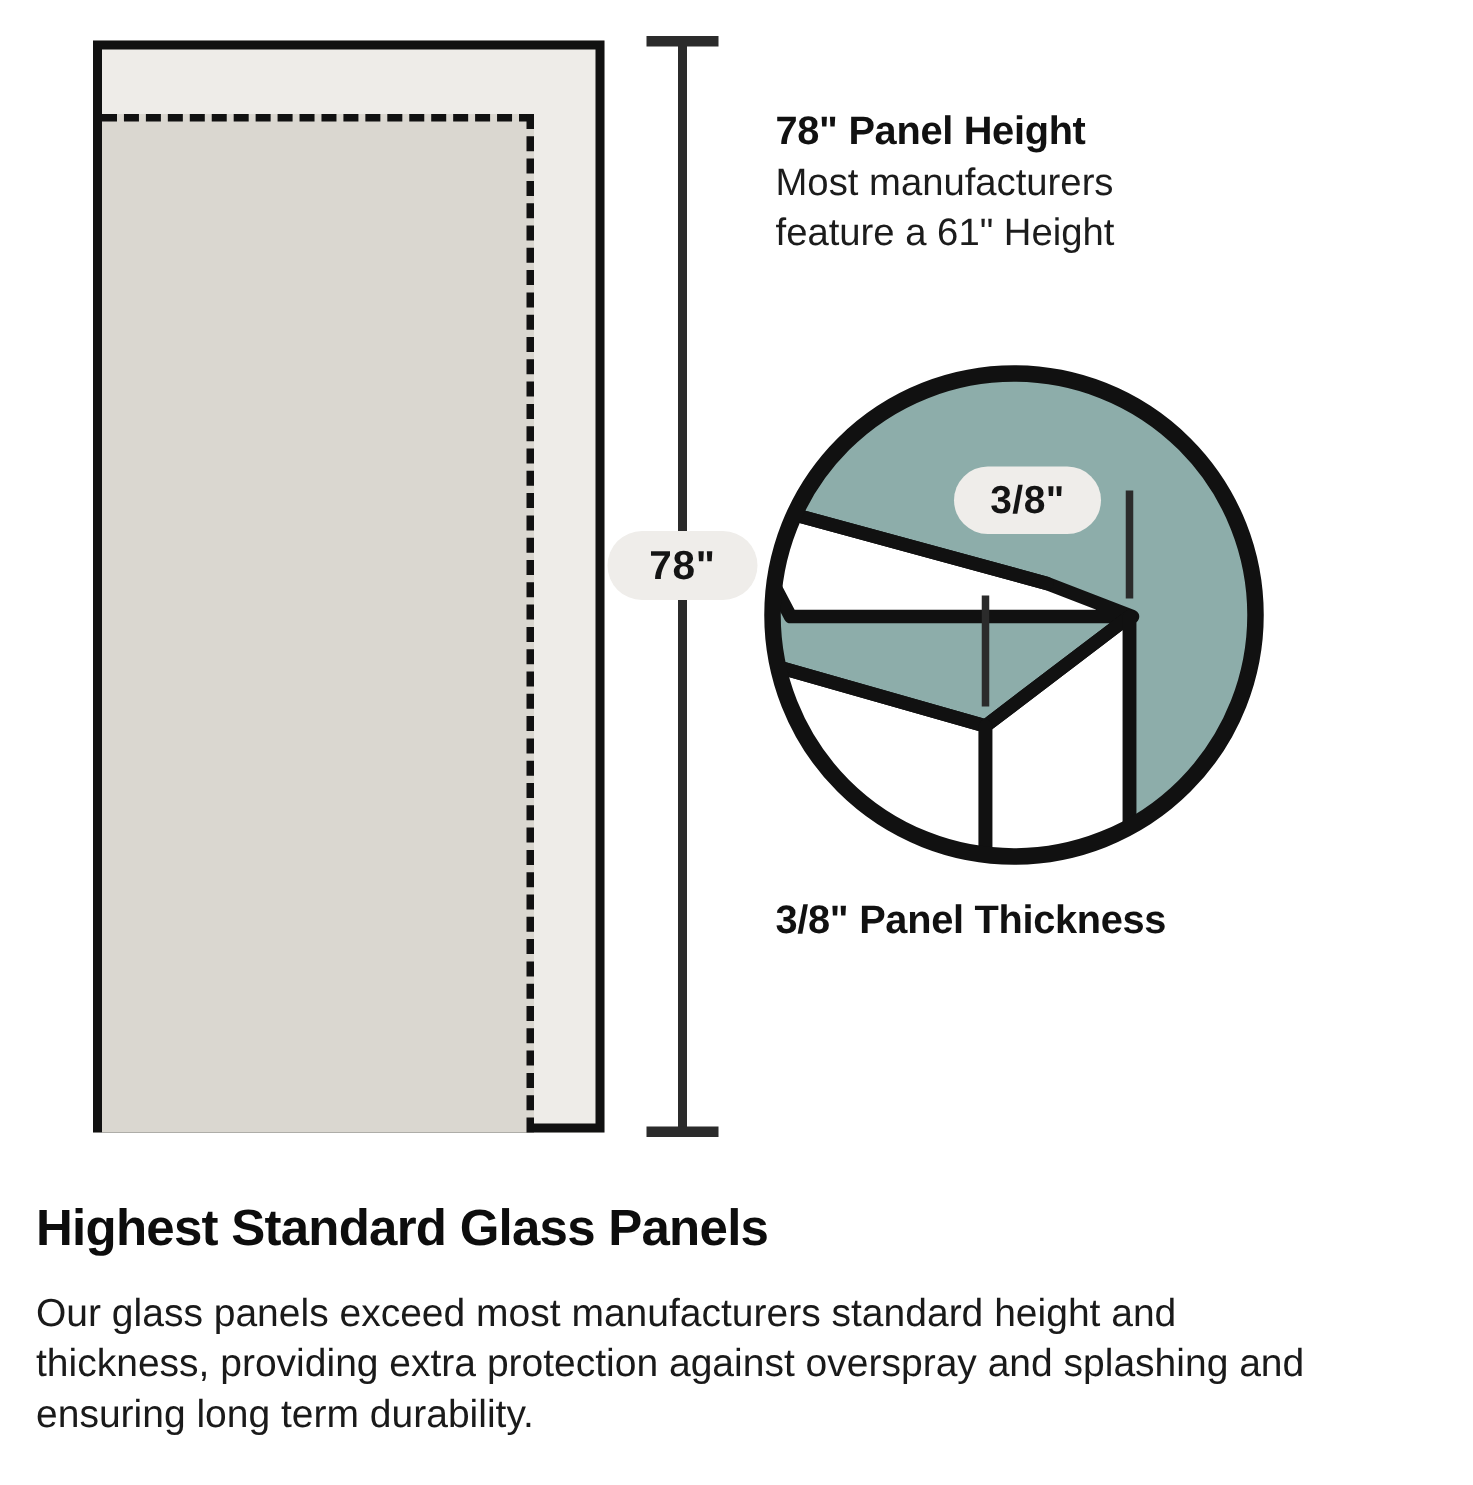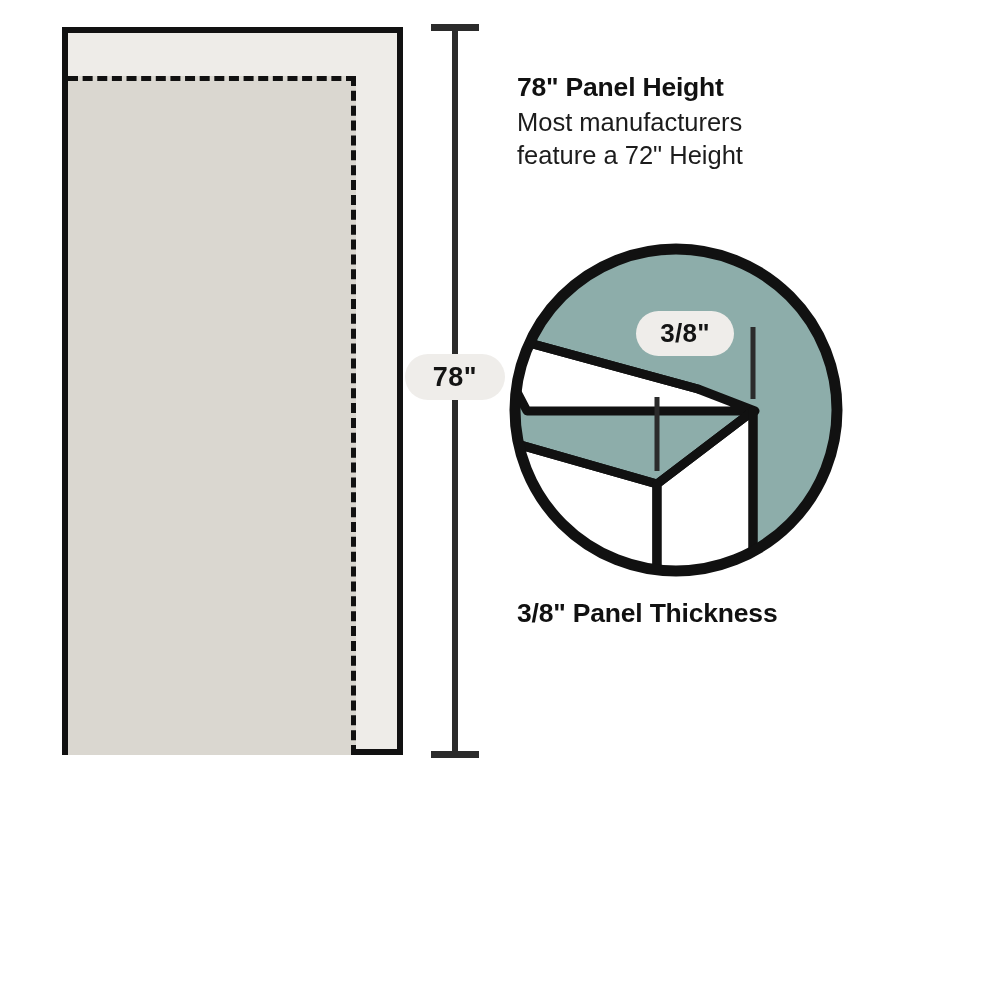--- a/index.html
+++ b/index.html
@@ -94,21 +94,21 @@
   <div class="dim">
     <div class="dim-cap top"></div>
     <div class="dim-line"></div>
     <div class="dim-cap bot"></div>
     <div class="dim-badge">78"</div>
   </div>
 
   <div class="callout" id="callout-height">
     <p class="ttl">78" Panel Height</p>
     <p class="sub" style="white-space:pre-line;">Most manufacturers
-feature a 72" Height</p>
+feature a 61" Height</p>
   </div>
 
   <div class="circle-wrap">
     <svg width="342" height="342" viewBox="0 0 342 342" xmlns="http://www.w3.org/2000/svg">
       <defs>
         <clipPath id="circleClip">
           <circle cx="171" cy="171" r="161"></circle>
         </clipPath>
       </defs>
 
@@ -135,14 +135,18 @@
       <circle cx="171" cy="171" r="161" fill="none" stroke="#111111" stroke-width="11"></circle>
     </svg>
 
     <div style="position:absolute;left:131px;top:72px;width:98px;height:45px;background:#efedea;border-radius:23px;display:flex;align-items:center;justify-content:center;font-weight:bold;font-size:26px;color:#141414;letter-spacing:.3px;">3/8"</div>
   </div>
 
   <div class="callout" id="callout-thick">
     <p class="ttl">3/8" Panel Thickness</p>
   </div>
 
+  <div class="bottom">
+    <h1>Highest Standard Glass Panels</h1>
+    <p>Our glass panels exceed most manufacturers standard height and thickness, providing extra protection against overspray and splashing and ensuring long term durability.</p>
+  </div>
 
 </div>
 
 </body></html>

